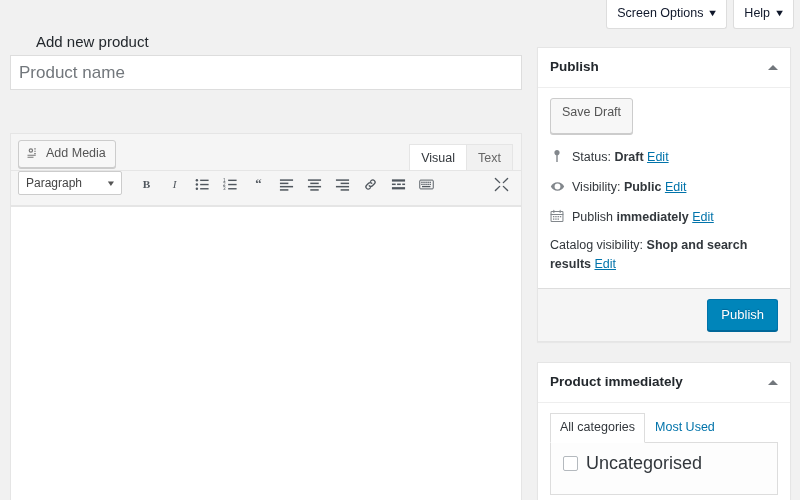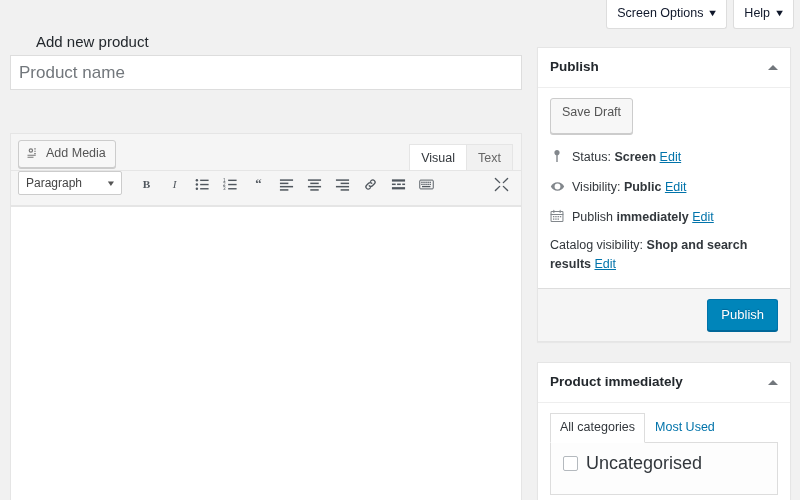--- a/index.html
+++ b/index.html
@@ -499,21 +499,21 @@
       </div>
 
       <div class="misc-row">
         <span class="mi">
           <svg width="14" height="14" viewBox="0 0 16 16" fill="#82878c">
             <path d="M8 1.2c-1.7 0-3 1.3-3 3 0 1.4.9 2.5 2.2 2.9v7.7h1.6V7.1C10.1 6.7 11 5.6 11 4.2c0-1.7-1.3-3-3-3z"></path>
           </svg>
         </span>
         <span class="misc-text">
           <span>Status:</span>
-          <b>Screen</b>
+          <b>Draft</b>
           <a class="edit-link">Edit</a>
         </span>
       </div>
 
       <div class="misc-row">
         <span class="mi">
           <svg width="15" height="15" viewBox="0 0 18 18" fill="#82878c">
             <path d="M9 3.8C5.4 3.8 2.4 6 1 9c1.4 3 4.4 5.2 8 5.2S15.6 12 17 9c-1.4-3-4.4-5.2-8-5.2zm0 8.7A3.5 3.5 0 1 1 9 5.5a3.5 3.5 0 0 1 0 7z"></path>
             <circle cx="9" cy="9" r="1.9" fill="#fff"></circle>
           </svg>

